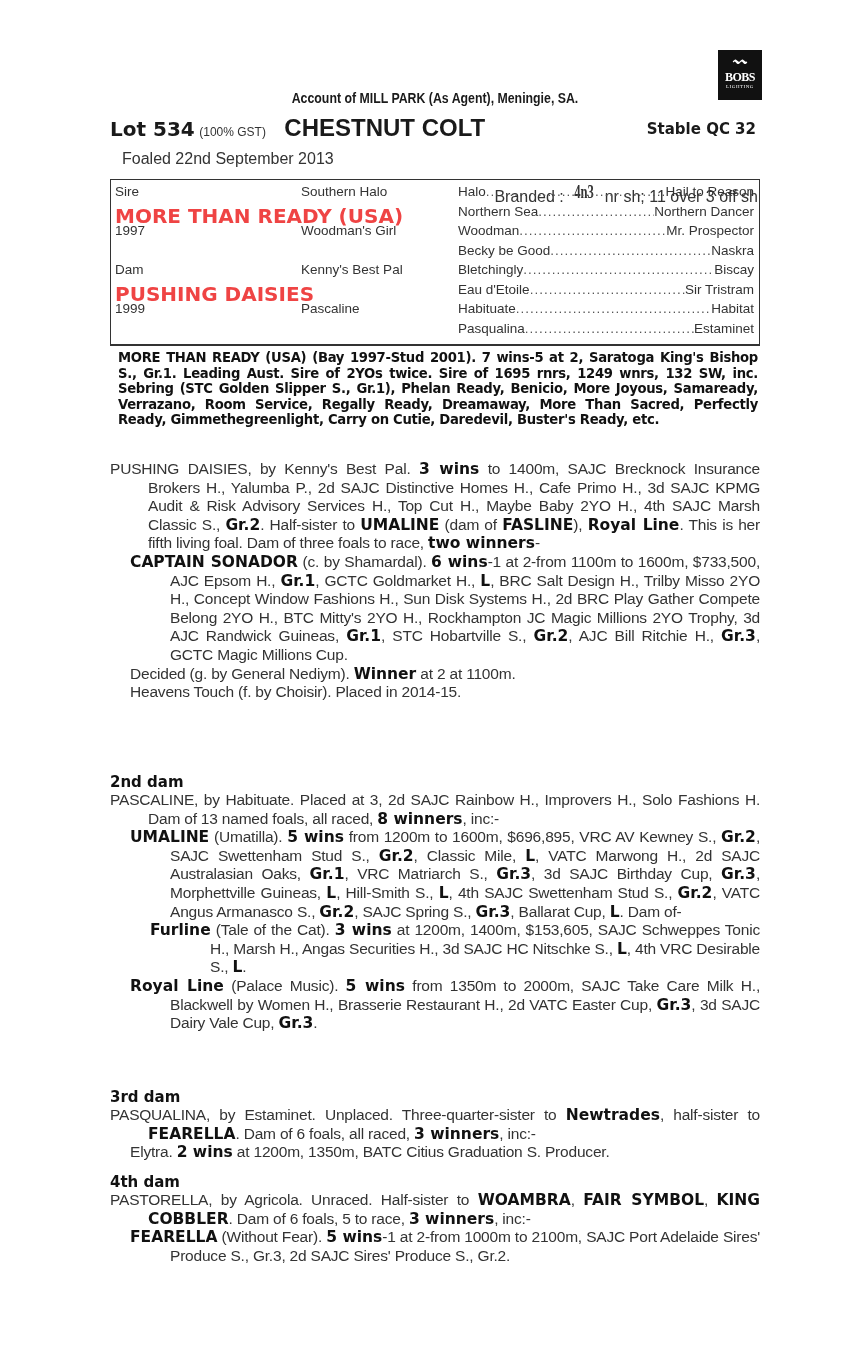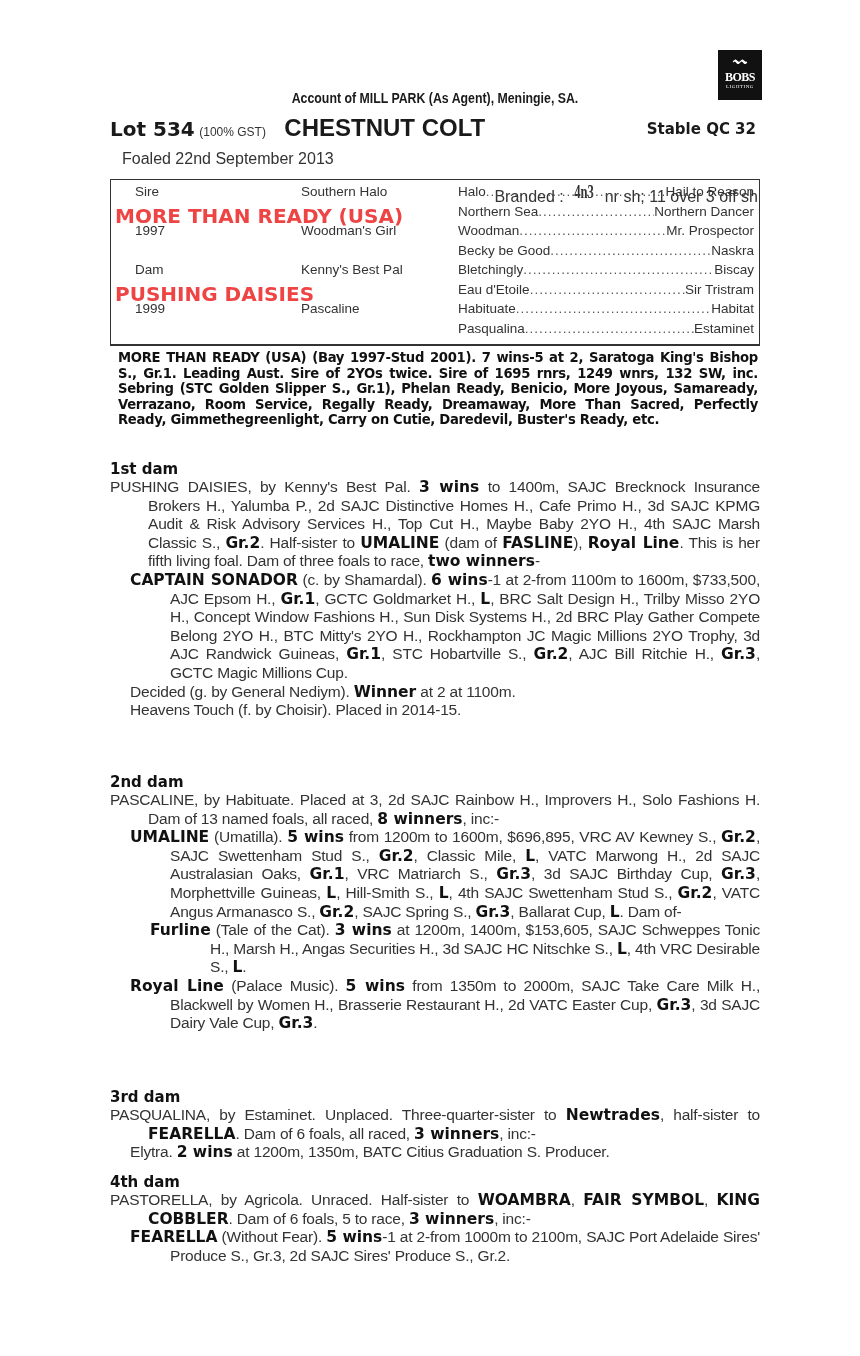--- a/index.html
+++ b/index.html
@@ -21,21 +21,21 @@
   .colour { font-family:Liberation Sans, sans-serif; font-weight:bold; font-size:24px; margin-left:14px; }
   .stable { position:absolute; right:4px; top:6px; font-family:"DejaVu Sans", sans-serif; font-weight:bold; font-size:15px; }
   .foaled { position:absolute; top:150px; left:12px; font-size:16px; color:#333; }
   .branded { position:absolute; top:150px; right:2px; font-size:16px; color:#333;margin-top:36px; }
   .brandmark { font-family:"Liberation Serif", serif; font-weight:bold; font-size:18px; display:inline-block;
                transform:scaleX(0.7); margin:0 2px; position:relative; top:-4px; }
 
   .ped { position:absolute; top:179px; left:0; width:648px; height:164px; border:1px solid #333; border-top-width:1px; border-bottom-width:2px; }
   .ped-left { position:absolute; left:4px; top:4px; width:330px; }
   .ped-row { height:19.5px; font-size:13.5px; color:#333; position:relative; }
-  .ped-row .c1 { position:absolute; left:0;margin-left:20px; }
+  .ped-row .c1 { position:absolute; left:0; }
   .ped-row .c2 { position:absolute; left:186px; }
   .ped-name { font-family:"DejaVu Sans", sans-serif; font-weight:bold; font-size:20px; color:#ef4444; }
   .ped-right { position:absolute; left:347px; top:4px; width:296px; }
   .gp { display:flex; font-size:13.5px; height:19.5px; color:#333; white-space:nowrap; overflow:hidden; }
   .gp .l { flex:0 0 auto; }
   .gp .dots { flex:1 1 auto; overflow:hidden; letter-spacing:1px; color:#555; }
   .gp .dots::before { content:"................................................................................................"; }
   .gp .r { flex:0 0 auto; }
 
   .sire-blurb { position:absolute; top:350px; left:8px; width:640px; font-family:"DejaVu Sans", sans-serif; font-weight:bold;
@@ -142,21 +142,20 @@
           <span class="dots"></span>
           <span class="r">Estaminet</span>
         </div>
       </div>
   </div>
 
   <div class="sire-blurb">MORE THAN READY (USA) (Bay 1997-Stud 2001). 7 wins-5 at 2, Saratoga King's Bishop S., Gr.1. Leading Aust. Sire of 2YOs twice. Sire of 1695 rnrs, 1249 wnrs, 132 SW, inc. Sebring (STC Golden Slipper S., Gr.1), Phelan Ready, Benicio, More Joyous, Samaready, Verrazano, Room Service, Regally Ready, Dreamaway, More Than Sacred, Perfectly Ready, Gimmethegreenlight, Carry on Cutie, Daredevil, Buster's Ready, etc.</div>
 
   <div id="dams">
       <div class="section" style="top: 460px;">
-        <div class="sec-title">1st dam</div>
         <div class="para hang0"><span>PUSHING DAISIES, by Kenny's Best Pal. </span><span class="b">3 wins</span><span> to 1400m, SAJC Brecknock Insurance Brokers H., Yalumba P., 2d SAJC Distinctive Homes H., Cafe Primo H., 3d SAJC KPMG Audit &amp; Risk Advisory Services H., Top Cut H., Maybe Baby 2YO H., 4th SAJC Marsh Classic S., </span><span class="b">Gr.2</span><span>. Half-sister to </span><span class="b">UMALINE</span><span> (dam of </span><span class="b">FASLINE</span><span>), </span><span class="b">Royal Line</span><span>. This is her fifth living foal. Dam of three foals to race, </span><span class="b">two winners</span><span>-</span></div>
         <div class="para hang1"><span class="b">CAPTAIN SONADOR</span><span> (c. by Shamardal). </span><span class="b">6 wins</span><span>-1 at 2-from 1100m to 1600m, $733,500, AJC Epsom H., </span><span class="b">Gr.1</span><span>, GCTC Goldmarket H., </span><span class="b">L</span><span>, BRC Salt Design H., Trilby Misso 2YO H., Concept Window Fashions H., Sun Disk Systems H., 2d BRC Play Gather Compete Belong 2YO H., BTC Mitty's 2YO H., Rockhampton JC Magic Millions 2YO Trophy, 3d AJC Randwick Guineas, </span><span class="b">Gr.1</span><span>, STC Hobartville S., </span><span class="b">Gr.2</span><span>, AJC Bill Ritchie H., </span><span class="b">Gr.3</span><span>, GCTC Magic Millions Cup.</span></div>
         <div class="para hang1"><span>Decided (g. by General Nediym). </span><span class="b">Winner</span><span> at 2 at 1100m.</span></div>
         <div class="para hang1"><span>Heavens Touch (f. by Choisir). Placed in 2014-15.</span></div>
       </div>
       <div class="section" style="top: 773px;">
         <div class="sec-title">2nd dam</div>
         <div class="para hang0"><span>PASCALINE, by Habituate. Placed at 3, 2d SAJC Rainbow H., Improvers H., Solo Fashions H. Dam of 13 named foals, all raced, </span><span class="b">8 winners</span><span>, inc:-</span></div>
         <div class="para hang1"><span class="b">UMALINE</span><span> (Umatilla). </span><span class="b">5 wins</span><span> from 1200m to 1600m, $696,895, VRC AV Kewney S., </span><span class="b">Gr.2</span><span>, SAJC Swettenham Stud S., </span><span class="b">Gr.2</span><span>, Classic Mile, </span><span class="b">L</span><span>, VATC Marwong H., 2d SAJC Australasian Oaks, </span><span class="b">Gr.1</span><span>, VRC Matriarch S., </span><span class="b">Gr.3</span><span>, 3d SAJC Birthday Cup, </span><span class="b">Gr.3</span><span>, Morphettville Guineas, </span><span class="b">L</span><span>, Hill-Smith S., </span><span class="b">L</span><span>, 4th SAJC Swettenham Stud S., </span><span class="b">Gr.2</span><span>, VATC Angus Armanasco S., </span><span class="b">Gr.2</span><span>, SAJC Spring S., </span><span class="b">Gr.3</span><span>, Ballarat Cup, </span><span class="b">L</span><span>. Dam of-</span></div>
         <div class="para hang3"><span class="b">Furline</span><span> (Tale of the Cat). </span><span class="b">3 wins</span><span> at 1200m, 1400m, $153,605, SAJC Schweppes Tonic H., Marsh H., Angas Securities H., 3d SAJC HC Nitschke S., </span><span class="b">L</span><span>, 4th VRC Desirable S., </span><span class="b">L</span><span>.</span></div>

